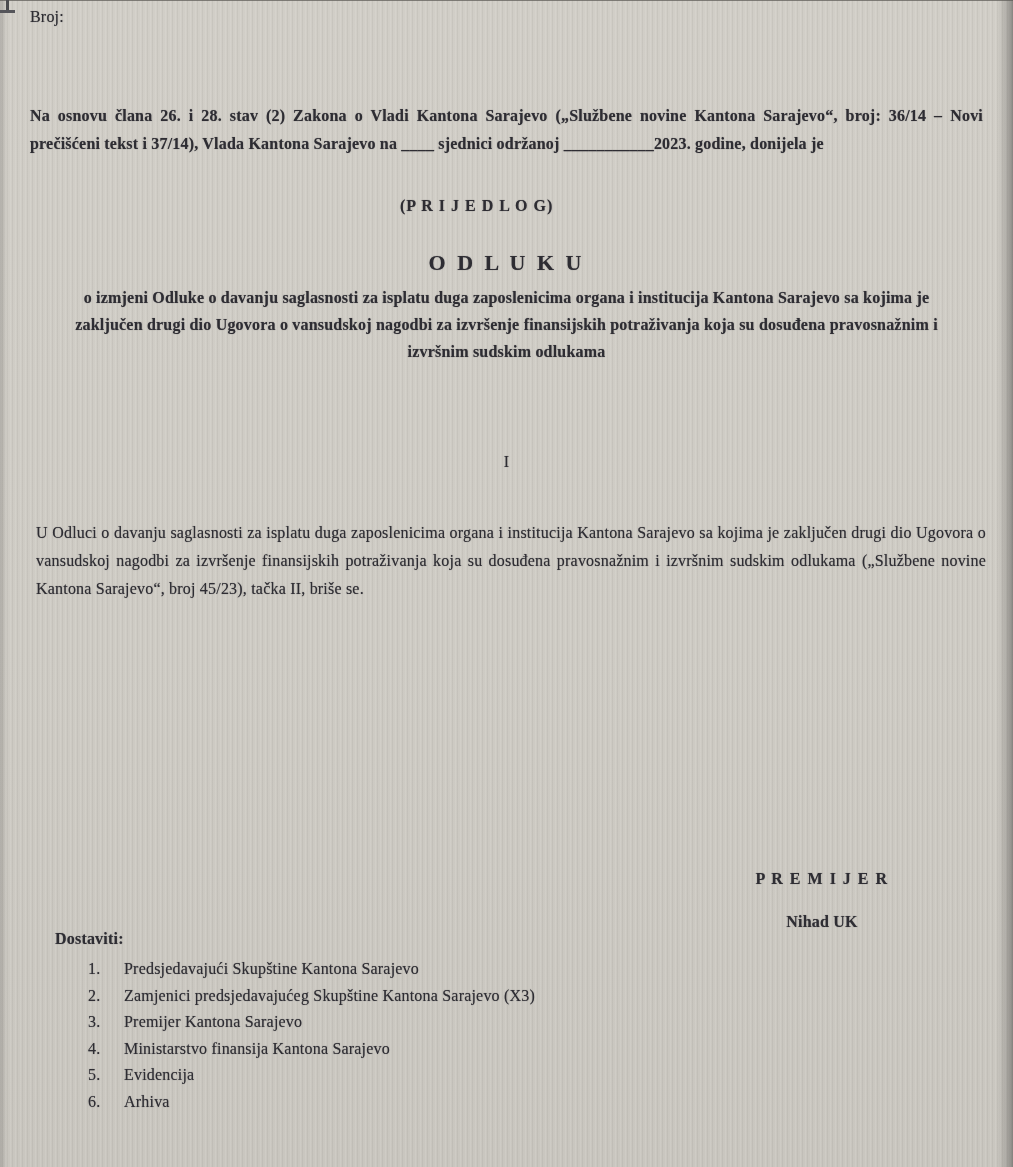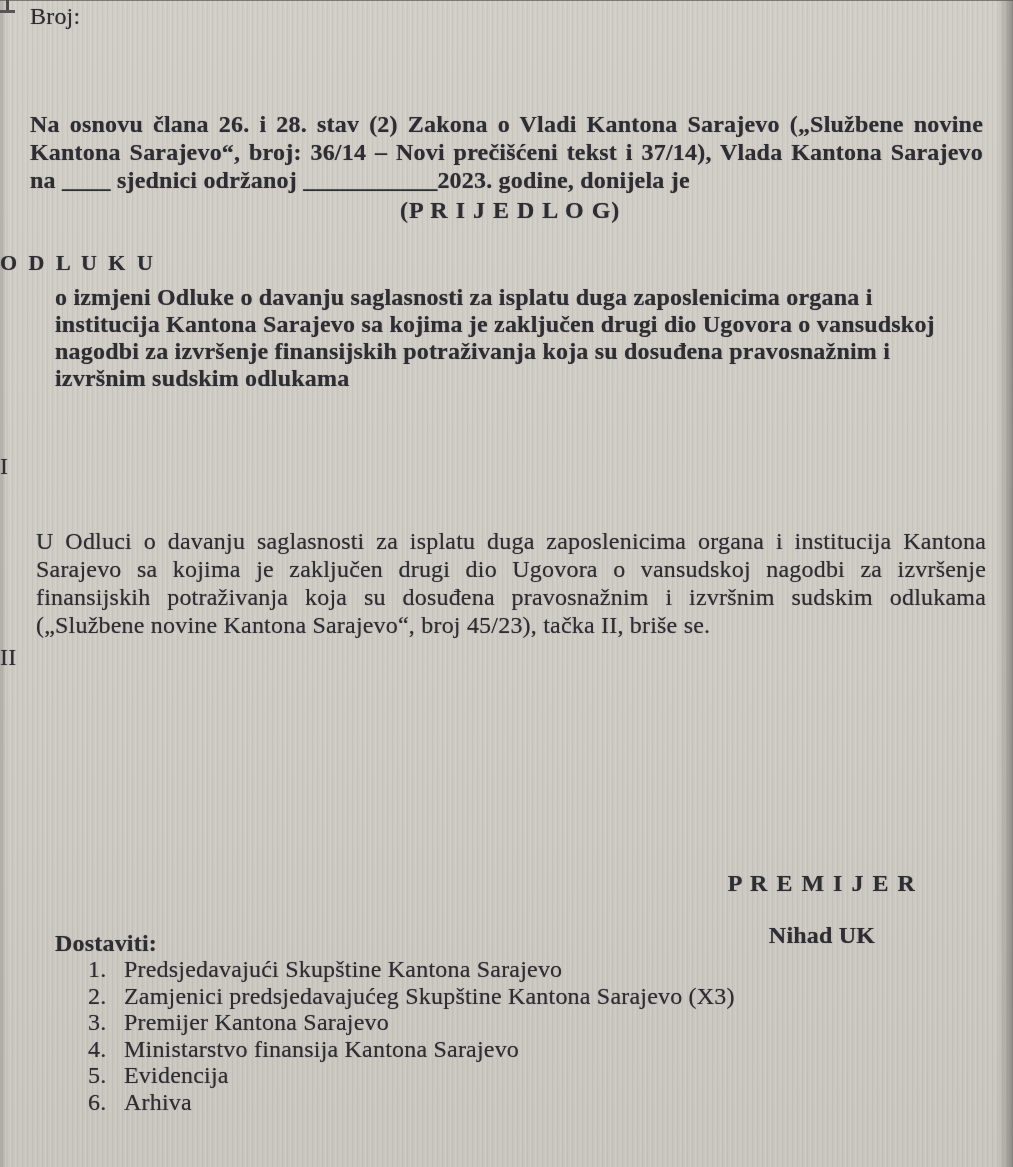--- a/index.html
+++ b/index.html
@@ -14,27 +14,27 @@
       repeating-linear-gradient(90deg,
         rgba(255,255,255,0.09) 0px, rgba(255,255,255,0.09) 1px,
         rgba(0,0,0,0) 1px, rgba(0,0,0,0) 2px,
         rgba(86,82,78,0.07) 2px, rgba(86,82,78,0.07) 3px,
         rgba(0,0,0,0) 3px, rgba(0,0,0,0) 5px),
       linear-gradient(180deg,#d1cec7 0%,#cecbc4 55%,#c9c6bf 100%);
   }
   .page *{box-sizing:border-box;}
   .abs{position:absolute;}
   .txt{
-    font-size:24px;
+    font-size:16px;
     text-shadow:0 0 1px rgba(46,45,51,0.55);
     letter-spacing:0.2px;
   }
   .just{text-align:justify;line-height:28px;}
   .bold{font-weight:bold;}
-  .center{text-align:left;}
+  .center{text-align:center;}
 
   
   .tex-right{
     top:0;bottom:0;left:630;right:0;pointer-events:none;
     background:repeating-linear-gradient(90deg,
       rgba(70,66,64,0.10) 0 1px, rgba(255,255,255,0.13) 1px 2px,
       rgba(0,0,0,0) 2px 4px);
     -webkit-mask-image:linear-gradient(90deg,transparent 0%,#000 45%);
     mask-image:linear-gradient(90deg,transparent 0%,#000 45%);
   }
@@ -126,21 +126,20 @@
 
   <div class="abs txt bold proposal">(P R I J E D L O G)</div>
 
   <div class="abs txt bold center title">O D L U K U</div>
 
   <div class="abs txt bold center subtitle">o izmjeni Odluke o davanju saglasnosti za isplatu duga zaposlenicima organa i institucija Kantona Sarajevo sa kojima je zaključen drugi dio Ugovora o vansudskoj nagodbi za izvršenje finansijskih potraživanja koja su dosuđena pravosnažnim i izvršnim sudskim odlukama</div>
 
   <div class="abs txt center marker1">I</div>
   <p class="abs txt just sec1">U Odluci o davanju saglasnosti za isplatu duga zaposlenicima organa i institucija Kantona Sarajevo sa kojima je zaključen drugi dio Ugovora o vansudskoj nagodbi za izvršenje finansijskih potraživanja koja su dosuđena pravosnažnim i izvršnim sudskim odlukama („Službene novine Kantona Sarajevo“, broj 45/23), tačka II, briše se.</p>
 
-  <div class="abs txt center marker2">II</div>
 
   <div class="abs txt signature">
     <div class="bold role">P R E M I J E R</div>
     <div class="bold name">Nihad UK</div>
   </div>
 
   <div class="abs txt bold dostaviti">Dostaviti:</div>
   <ol class="abs txt dist">
     <li>Predsjedavajući Skupštine Kantona Sarajevo</li>
     <li>Zamjenici predsjedavajućeg Skupštine Kantona Sarajevo (X3)</li>

